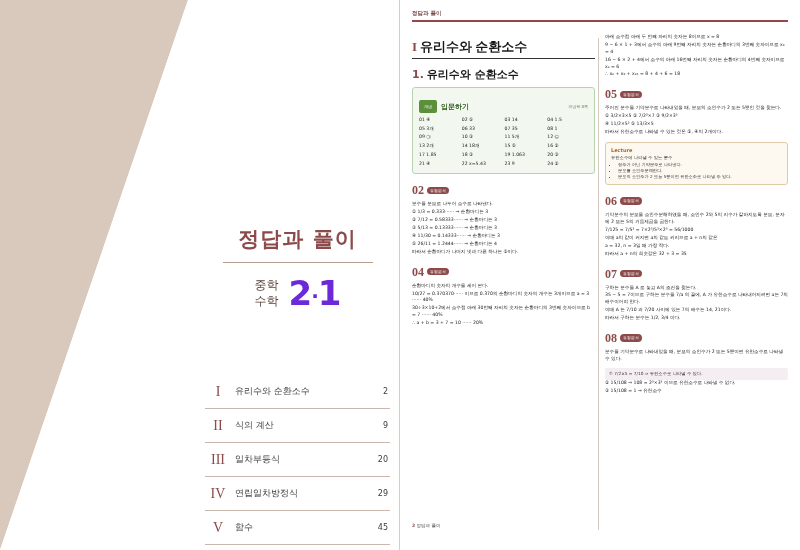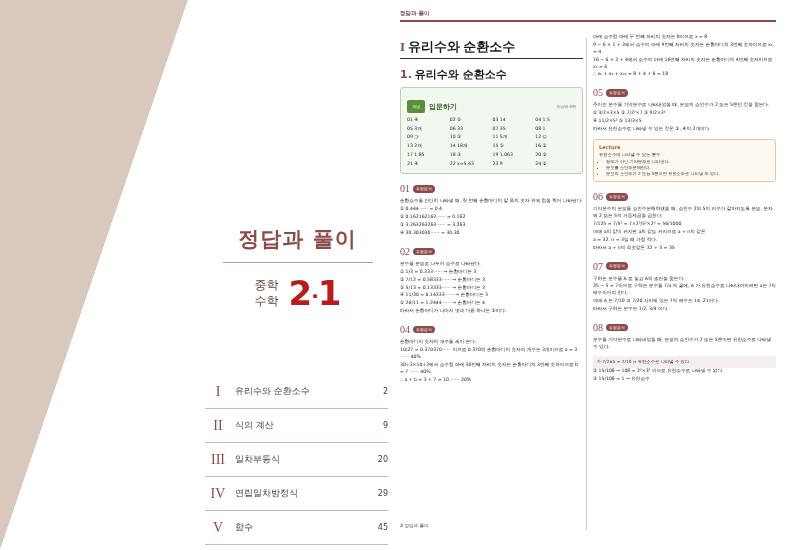--- a/index.html
+++ b/index.html
@@ -12,31 +12,31 @@
     clip-path:polygon(0 0,188px 0,0 550px);}
   .cover-white-wedge{position:absolute;left:0;top:0;width:400px;height:550px;background:#ffffff;
     clip-path:polygon(188px 0,400px 0,400px 550px,0 550px);}
   .cover-inner{position:absolute;left:0;top:0;width:400px;height:550px;}
 
   .title-block{position:absolute;left:215px;top:225px;width:165px;text-align:center;}
   .title-main{font-size:21px;color:#8c4a4a;letter-spacing:1px;font-weight:bold;}
   .title-rule{width:150px;height:1px;background:#b39b8e;margin:9px auto 0 auto;}
   .title-sub-row{display:flex;align-items:center;justify-content:center;margin-top:10px;gap:10px;}
   .title-sub-left{font-size:12px;color:#5a4038;line-height:1.35;text-align:center;}
-  .title-sub-num{font-size:34px;color:#b91c1c;font-weight:bold;letter-spacing:-1px;}
+  .title-sub-num{font-size:34px;color:#6d28d9;font-weight:bold;letter-spacing:-1px;}
   .title-sub-num .dot{font-size:20px;vertical-align:middle;}
 
   .toc{position:absolute;left:205px;top:375px;width:185px;}
   .toc-row{position:relative;height:33px;border-bottom:1px solid #c9b8ad;display:flex;align-items:center;}
   .toc-roman{width:26px;font-family:"Liberation Serif","DejaVu Serif",serif;font-size:14px;color:#8c4a4a;text-align:center;}
   .toc-label{flex:1;font-size:9px;color:#3c3c3c;padding-left:4px;}
   .toc-page{font-size:8px;color:#3c3c3c;padding-right:2px;}
 
   
-  .right{position:absolute;left:388px;top:0;width:400px;height:550px;background:#ffffff;}
+  .right{position:absolute;left:400px;top:0;width:400px;height:550px;background:#ffffff;}
   .right-pad{position:absolute;left:12px;top:10px;width:376px;height:530px;}
   .runhead{font-size:5.5px;color:#7a4a4a;font-weight:bold;padding-bottom:3px;}
   .runhead-rule{height:1.5px;background:#8c4a4a;width:100%;}
 
   .cols{position:absolute;left:0;top:22px;width:376px;height:500px;display:flex;gap:10px;}
   .col{width:183px;position:relative;}
   .coldiv{position:absolute;left:186px;top:6px;width:1px;height:492px;background:#d6c9c0;}
 
   .h1{font-family:"Liberation Serif","DejaVu Serif",serif;font-size:13px;color:#1a1a1a;font-weight:bold;margin:6px 0 2px 0;}
   .h1 .rn{color:#8c4a4a;margin-right:3px;}
@@ -48,21 +48,21 @@
   .introbox{border:1px solid #b9d3ae;background:#f2f8ef;border-radius:3px;padding:12px 6px 7px 6px;}
   .introbox-head{display:flex;align-items:center;gap:4px;margin-bottom:4px;}
   .intro-badge{width:18px;height:13px;background:#5b8f3a;border-radius:2px;color:#fff;font-size:4px;display:flex;align-items:center;justify-content:center;}
   .intro-title{font-size:7px;font-weight:bold;color:#2d5a1b;}
   .intro-meta{margin-left:auto;font-size:4px;color:#6b8a5c;}
   .intro-grid{display:grid;grid-template-columns:repeat(4,1fr);gap:3px 2px;font-size:4.6px;color:#222;line-height:1.25;}
 
   
   .item{margin-top:7px;font-size:4.6px;color:#1a1a1a;line-height:1.5;}
   .item-head{display:flex;align-items:center;gap:3px;margin-bottom:2px;}
-  .item-no{font-size:10px;font-weight:normal;color:#8c4a4a;font-family:"Liberation Serif",serif;}
+  .item-no{font-size:12px;font-weight:bold;color:#8c4a4a;font-family:"Liberation Serif",serif;}
   .tag{font-size:3.8px;color:#ffffff;background:#8c4a4a;border-radius:6px;padding:1px 3px;letter-spacing:.2px;}
   .item-body p{margin:0 0 1px 0;}
 
   
   .lecture{margin-top:6px;border:1px solid #e0c8a8;border-radius:3px;background:#fdf8f0;padding:4px 5px;}
   .lecture-title{font-size:5px;color:#b5651d;font-weight:bold;margin-bottom:2px;}
   .lecture ul{margin:0;padding-left:7px;}
   .lecture li{font-size:4.2px;color:#333;line-height:1.45;}
   .hint{margin-top:5px;background:#f4eef3;border-radius:2px;padding:3px 4px;font-size:4.3px;color:#3a2a35;line-height:1.45;}
 
@@ -171,33 +171,20 @@
               <span class="intro-cell">18 ③</span>
               <span class="intro-cell">19 1.063</span>
               <span class="intro-cell">20 ③</span>
               <span class="intro-cell">21 ④</span>
               <span class="intro-cell">22 x=5.43</span>
               <span class="intro-cell">23 9</span>
               <span class="intro-cell">24 ②</span>
             </div>
           </div>
 
-          <div class="item">
-            <div class="item-head">
-              <span class="item-no">01</span>
-              <span class="tag">유형분석</span>
-            </div>
-            <div class="item-body">
-              <p>순환소수를 간단히 나타낼 때, 첫 번째 순환마디의 앞 쪽의 숫자 위에 점을 찍어 나타낸다.</p>
-              <p>① 0.444⋯⋯ = 0.4̇</p>
-              <p>② 0.162162162⋯⋯ = 0.1̇6̇2̇</p>
-              <p>③ 3.263263263⋯⋯ = 3.2̇6̇3̇</p>
-              <p>④ 30.303030⋯⋯ = 30.3̇0̇</p>
-            </div>
-          </div>
 
           <div class="item">
             <div class="item-head">
               <span class="item-no">02</span>
               <span class="tag">유형분석</span>
             </div>
             <div class="item-body">
               <p>분수를 분모로 나누어 소수로 나타낸다.</p>
               <p>① 1/3 = 0.333⋯⋯ ⇒ 순환마디는 3</p>
               <p>② 7/12 = 0.58333⋯⋯ ⇒ 순환마디는 3</p>

